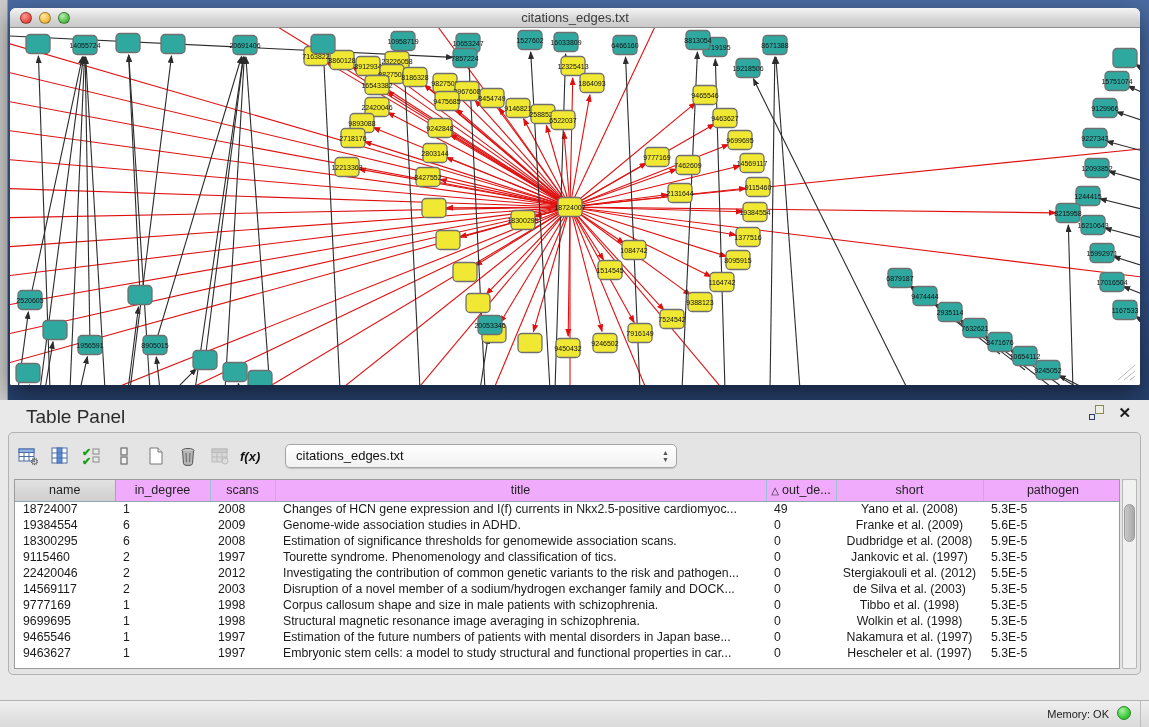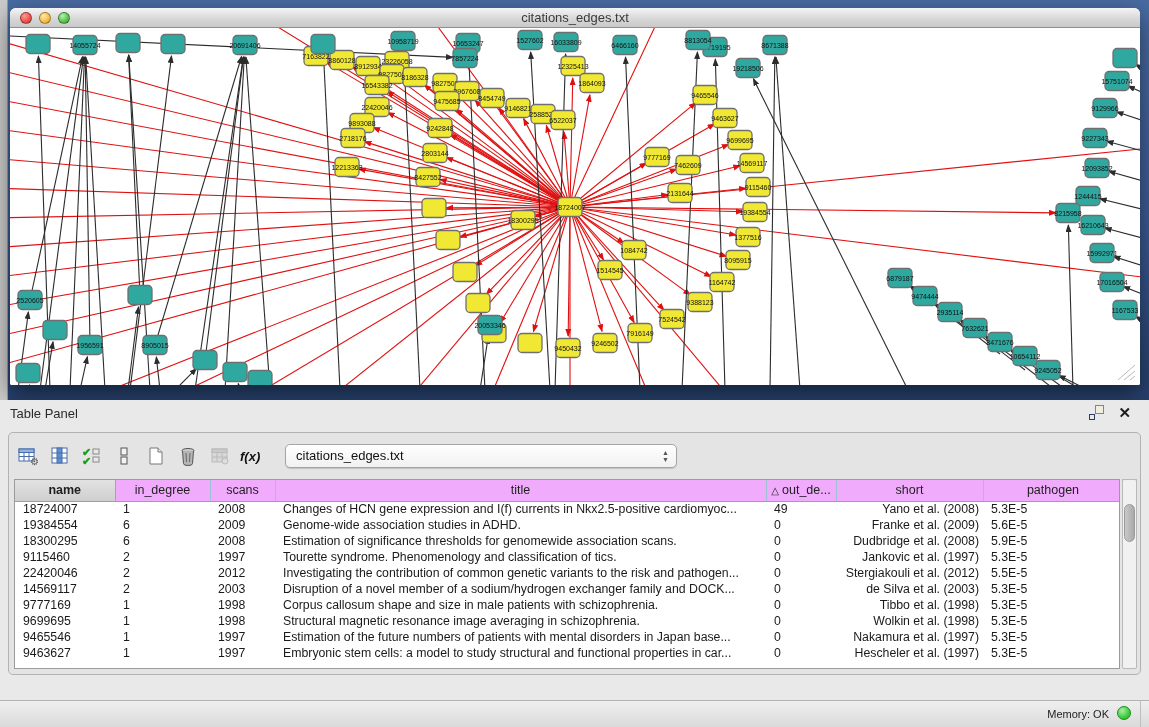--- a/index.html
+++ b/index.html
@@ -25,44 +25,44 @@
   svg.net{display:block;}
   .node-label{font-size:7px;fill:#111;text-anchor:middle;}
   .grip{position:absolute;right:4px;bottom:4px;width:22px;height:18px;opacity:.6;}
 
   
   .splitter{position:absolute;left:0;top:393px;width:1149px;height:7px;background:transparent;}
 
   
   .table-panel{position:absolute;left:0;top:400px;width:1149px;height:300px;background:#e9e9e9;}
   .panel-header{position:absolute;left:0;top:0;width:100%;height:28px;background:#e9e9e9;}
-  .panel-title{position:absolute;left:10px;top:6px;font-size:13px;color:#2b2b2b;}
+  .panel-title{position:absolute;left:26px;top:6px;font-size:19px;color:#2b2b2b;}
   .panel-hdr-icons{position:absolute;right:18px;top:5px;display:flex;gap:14px;align-items:center;}
   .float-ic{position:relative;width:15px;height:15px;}
   .float-ic .sq1{position:absolute;right:0;top:0;width:9px;height:9px;border:1px solid #8a8a55;background:#efefdf;}
   .float-ic .sq2{position:absolute;left:0;bottom:0;width:6px;height:6px;border:1px solid #2c3e66;}
   .close-x{font-size:15px;font-weight:bold;color:#1c1c1c;line-height:15px;}
 
   .panel-body{position:absolute;left:8px;top:32px;width:1133px;height:243px;
     border:1px solid #b2b2b2;border-radius:5px;background:#e4e4e4;}
   .toolbar{position:absolute;left:6px;top:6px;height:34px;display:flex;align-items:center;gap:6px;}
   .tbtn{display:inline-flex;align-items:center;justify-content:center;width:26px;height:26px;border-radius:4px;}
   .tbtn.disabled{opacity:.55;}
   .combo{position:relative;margin-left:14px;width:392px;height:24px;border:1px solid #a5a5a5;border-radius:5px;
     background:linear-gradient(180deg,#ffffff,#f1f1f1);box-shadow:0 1px 1px rgba(0,0,0,.15);
     font-size:13px;color:#111;padding:3px 22px 0 10px;white-space:nowrap;overflow:hidden;}
   .combo .steppers{position:absolute;right:7px;top:4px;display:flex;flex-direction:column;line-height:7px;font-size:7px;color:#555;}
 
   .table-wrap{position:absolute;left:5px;top:46px;right:20px;bottom:5px;background:#fff;border:1px solid #9b9b9b;overflow:hidden;}
   table.node-table{border-collapse:collapse;table-layout:fixed;width:1108px;}
   table.node-table th{height:21px;background:#f0abfc;border-right:1px solid #9dc2d4;border-bottom:1px solid #8fa6b2;
     font-size:12.5px;font-weight:normal;color:#1f1f1f;text-align:center;padding:0 4px;overflow:hidden;white-space:nowrap;}
-  table.node-table th.hdr-name{background:linear-gradient(180deg,#e2e2e2,#cfcfcf);border-right:1px solid #a5a5a5;font-weight:bold;}
+  table.node-table th.hdr-name{background:linear-gradient(180deg,#e2e2e2,#cfcfcf);border-right:1px solid #a5a5a5;}
   table.node-table td{height:16px;font-size:12.3px;color:#1a1a1a;padding:0 4px 0 8px;white-space:nowrap;overflow:hidden;}
-  table.node-table td.col-short{text-align:right;padding-left:4px;}
+  table.node-table td.col-short{text-align:center;padding-left:4px;}
   .sort-tri{font-size:10px;margin-right:3px;}
   .vscroll{position:absolute;right:3px;top:46px;bottom:5px;width:15px;background:#f1f1f1;border:1px solid #b9b9b9;border-radius:2px;}
   .vthumb{position:absolute;left:1px;top:24px;width:11px;height:38px;border-radius:6px;
     background:linear-gradient(90deg,#c9c9c9,#a9a9a9);border:1px solid #9a9a9a;}
   .vcorner{position:absolute;right:3px;top:46px;width:15px;height:21px;background:#d7d7d7;border:1px solid #b9b9b9;}
 
   .tabs{position:absolute;left:50%;transform:translateX(-50%);top:274px;height:22px;display:flex;
     border:1px solid #9a9a9a;border-radius:5px;overflow:hidden;box-shadow:0 1px 1px rgba(0,0,0,.12);}
   .tab{padding:0 16px;font-size:12.5px;line-height:20px;background:linear-gradient(180deg,#ffffff,#efefef);
     color:#1d1d1d;border-right:1px solid #b5b5b5;}

